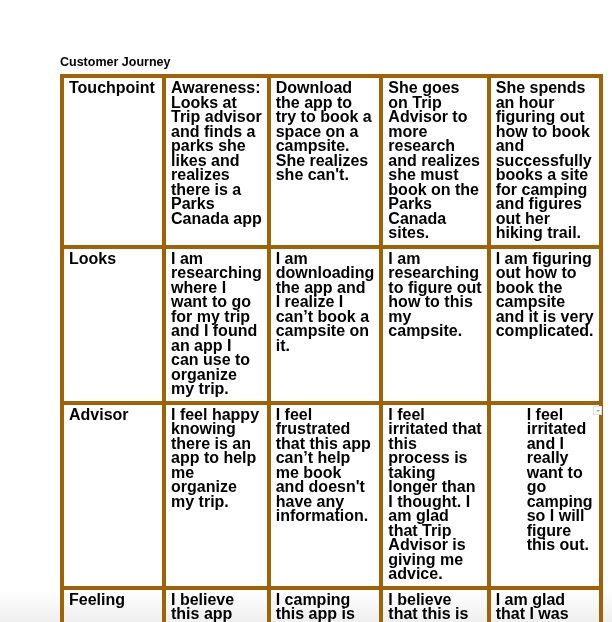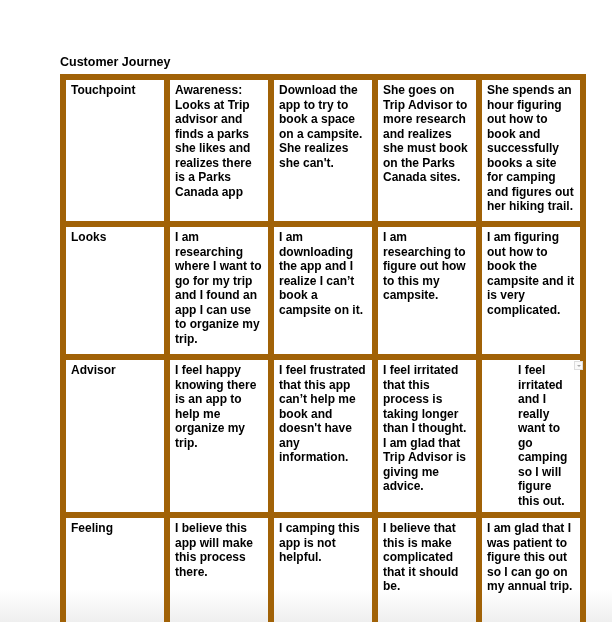--- a/index.html
+++ b/index.html
@@ -36,25 +36,25 @@
       width: 495px;
     }
     table.journey {
       position: absolute;
       left: 60px;
       top: 74px;
       border-collapse: collapse;
       table-layout: fixed;
     }
     table.journey td {
-      border: 6px solid #a16207;
+      border: 4px solid #a16207;
       vertical-align: top;
       padding: 3px 5px 4px 5px;
       font-weight: bold;
-      font-size: 12px;
+      font-size: 16px;
       line-height: 14.5px;
       width: 88px;
       word-wrap: break-word;
     }
     td.rowhead {
       font-size: 12.5px;
     }
     tr.r1 td { height: 134px; }
     tr.r2 td { height: 120px; }
     tr.r3 td { height: 134px; }

